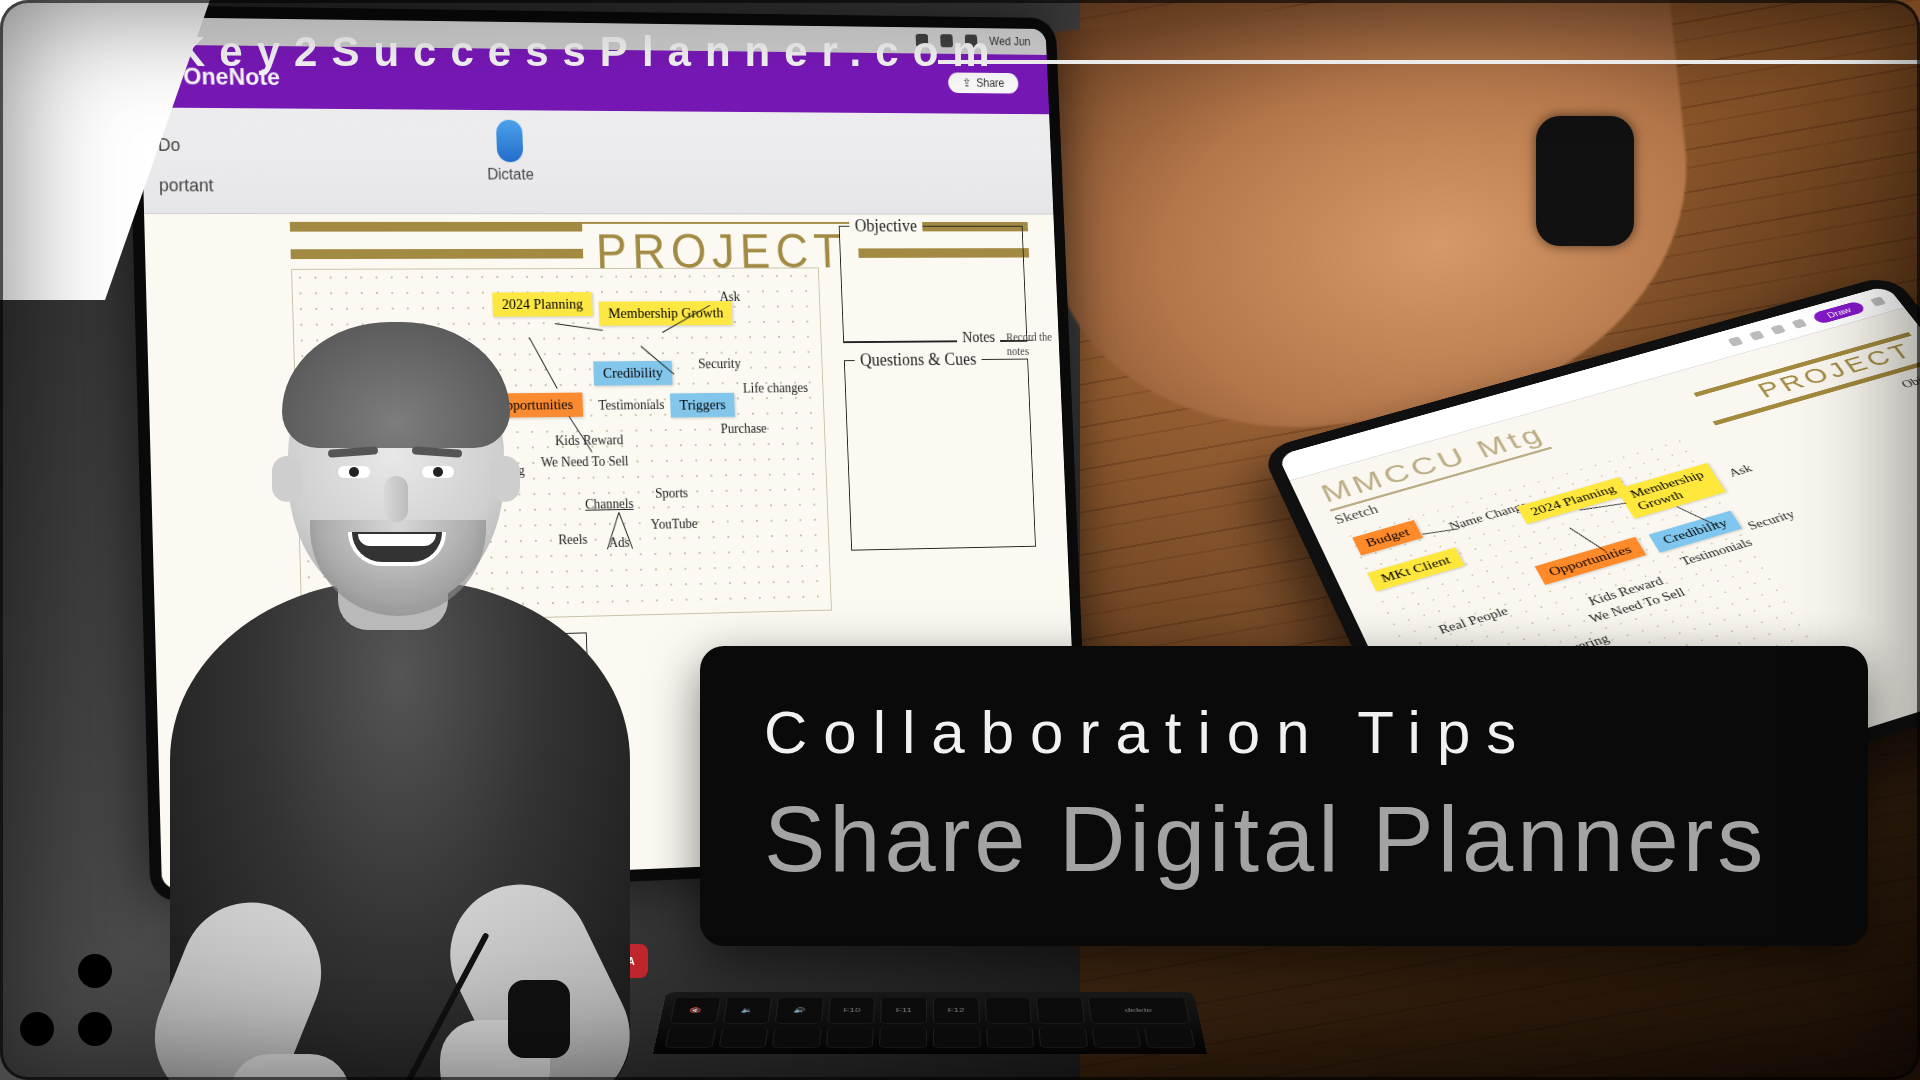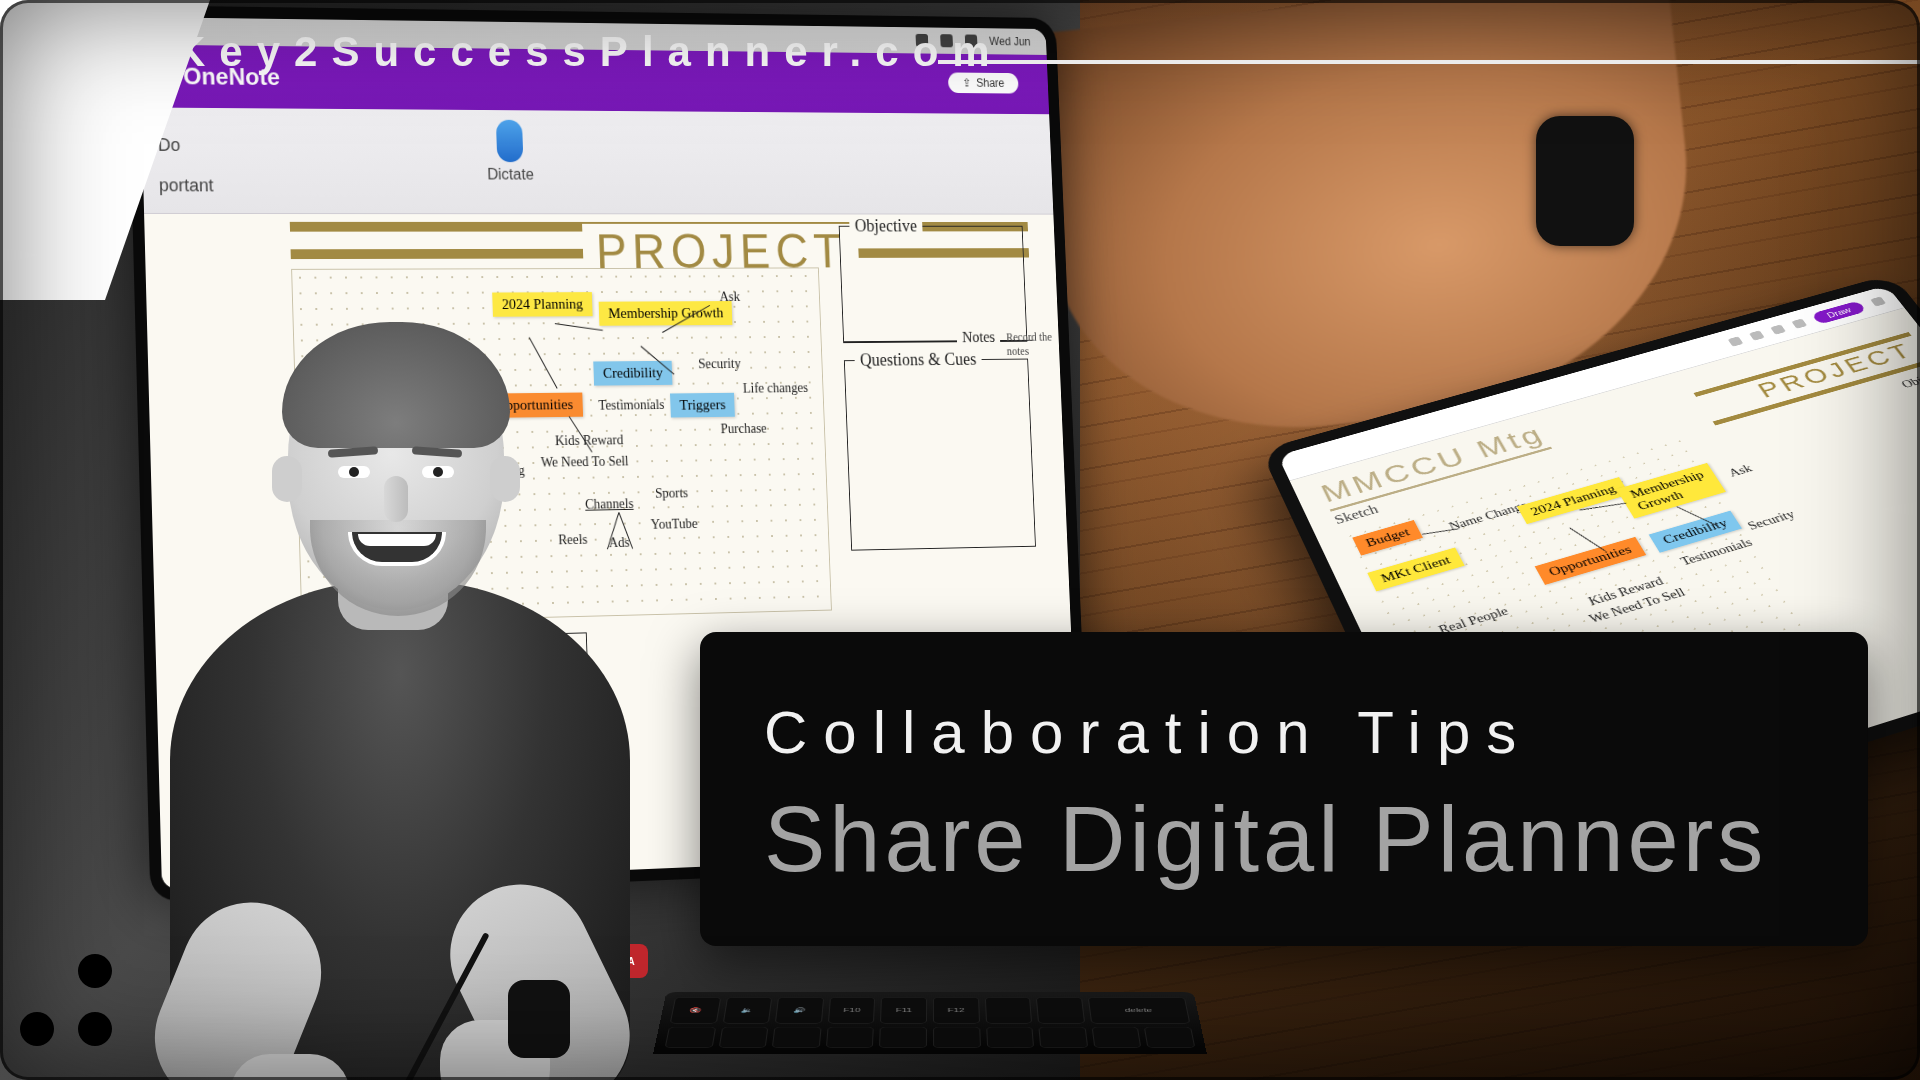--- a/index.html
+++ b/index.html
@@ -254,21 +254,21 @@
   .stylus{position:absolute;left:360px;top:640px;width:6px;height:230px;background:#111;border-radius:4px;transform:rotate(28deg);}
 
   
   .dot-motif{position:absolute;left:20px;bottom:28px;display:grid;grid-template-columns:40px 40px;grid-template-rows:40px 40px;gap:18px;}
   .dot-motif span{width:34px;height:34px;background:#000;border-radius:50%;}
   .dot-motif span:first-child{background:transparent;}
 
   
   .title-card{
     position:absolute; left:700px; right:52px; bottom:134px;
-    background:#0a0a0a; border-radius:16px; padding:66px 64px 54px;
+    background:#0a0a0a; border-radius:24px; padding:52px 64px 54px;
     box-shadow:0 16px 50px rgba(0,0,0,0.5);
   }
   .title-small{
     color:#f1f1f1; font-size:60px; font-weight:400; letter-spacing:16px;
   }
   .title-big{
     color:#a3a3a3; font-size:92px; font-weight:400; letter-spacing:4px; margin-top:20px;
   }
 
   

